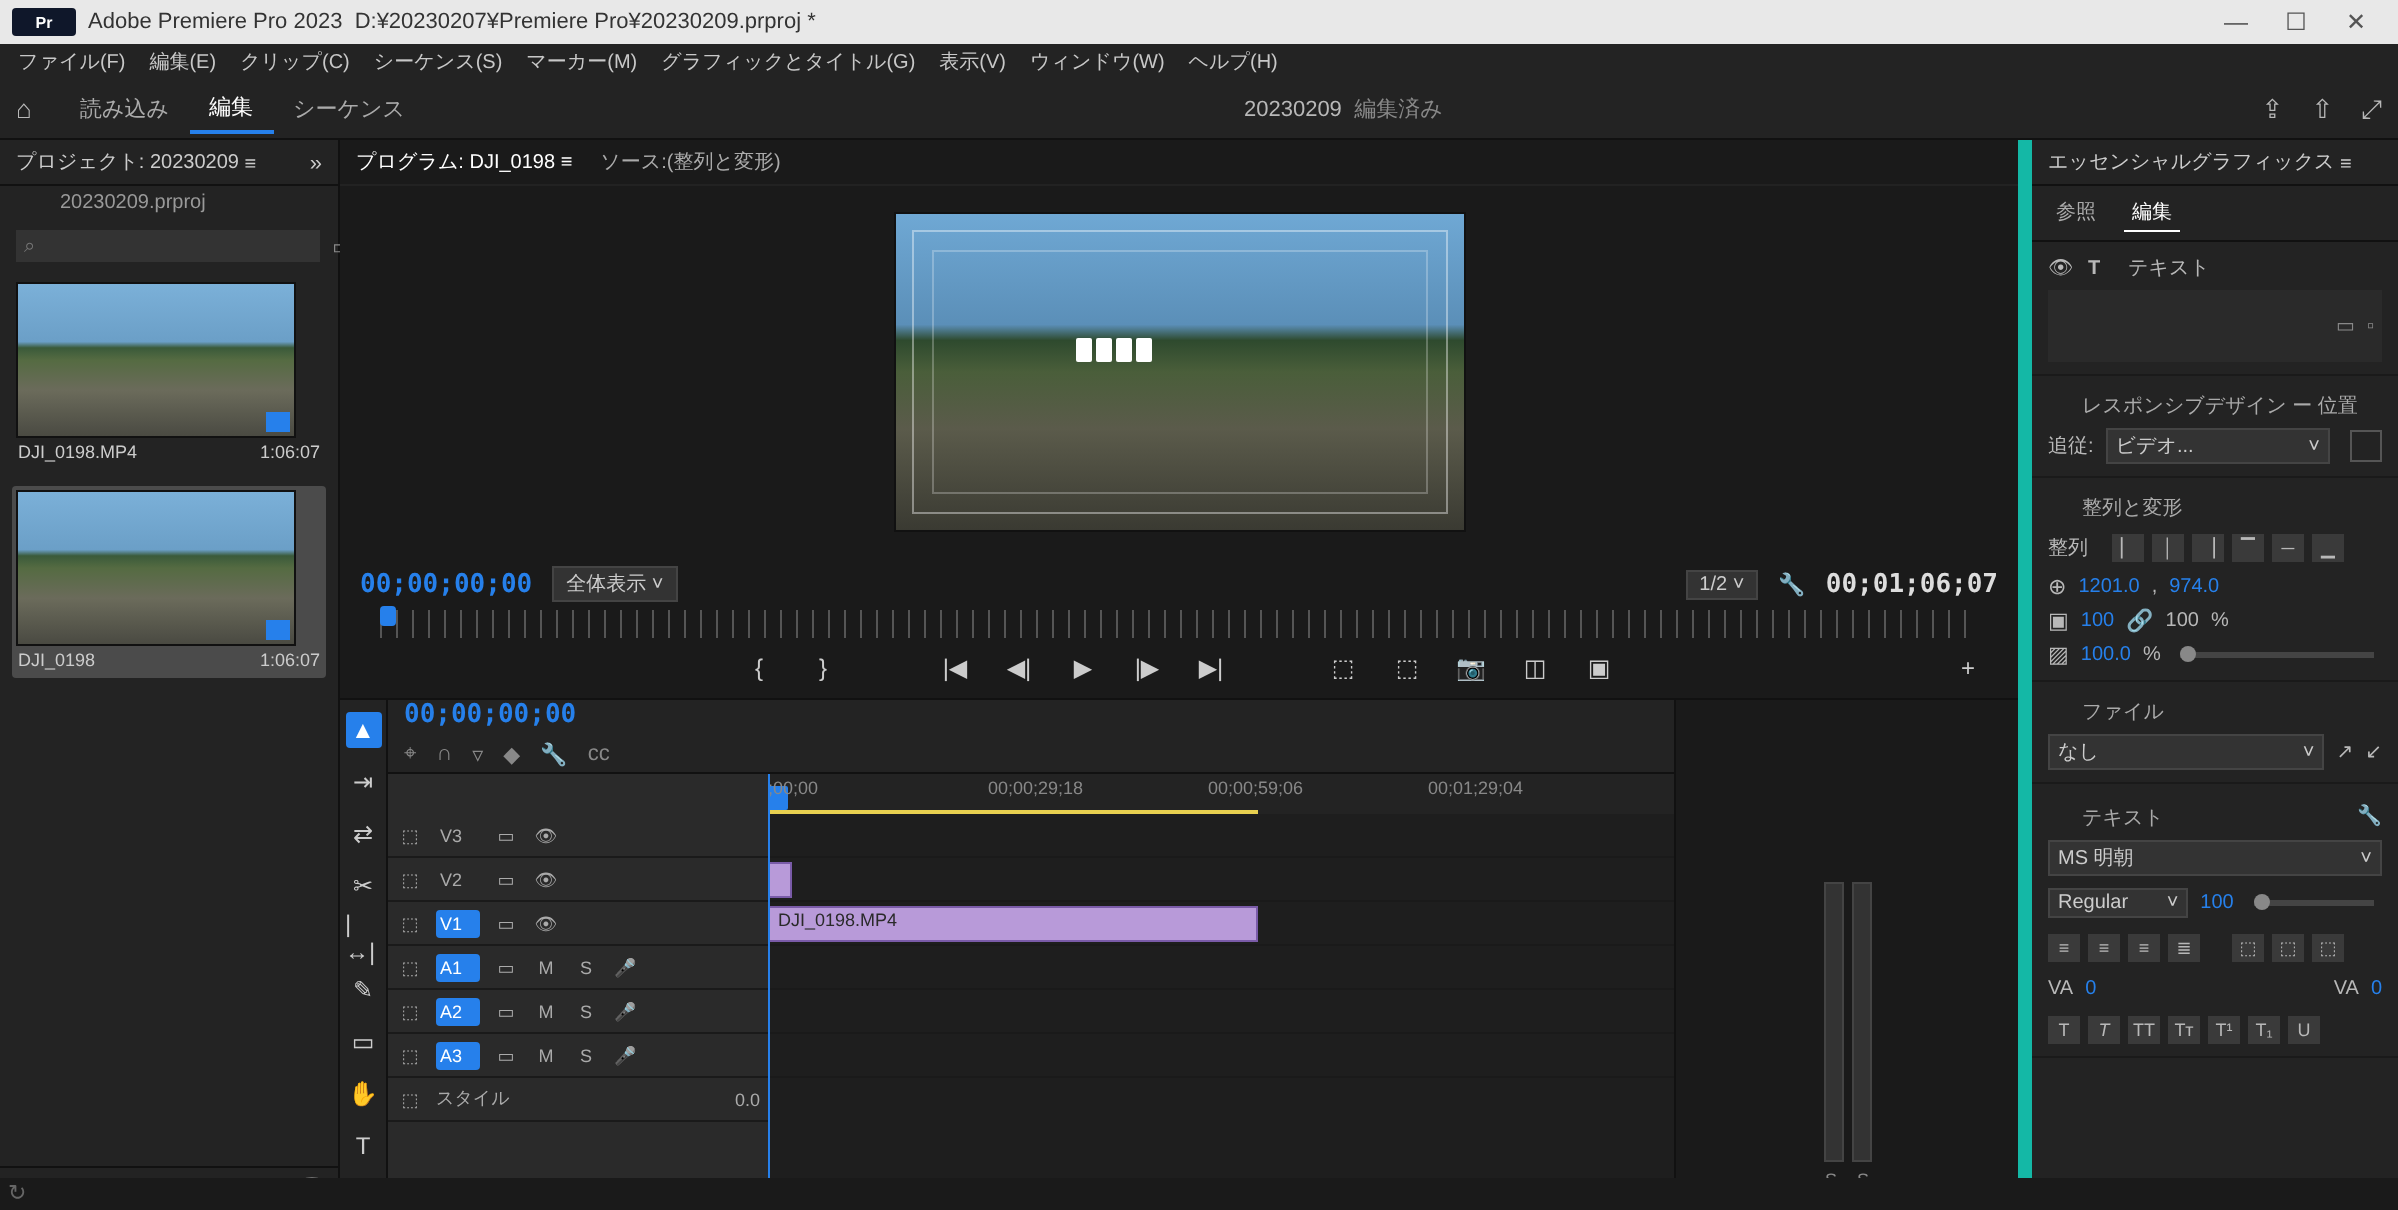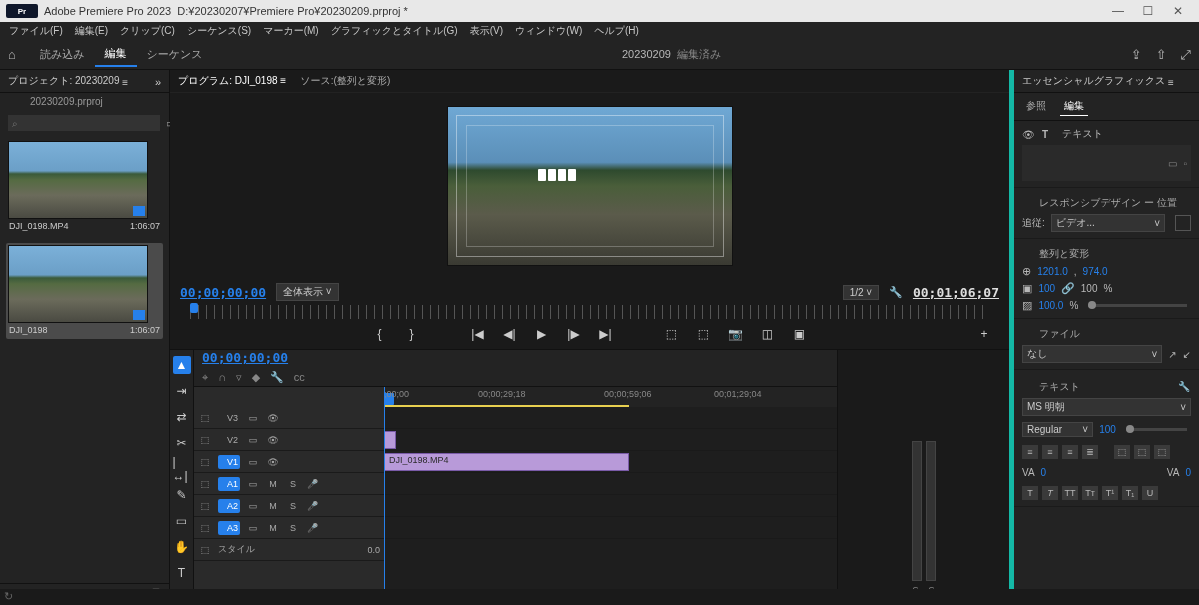--- a/index.html
+++ b/index.html
@@ -36,59 +36,59 @@
 .program-tabs { padding: 4px 8px; display: flex; gap: 14px; font-size: 10px; color: #aaa; border-bottom: 1px solid #222; }
 .program-tabs .tab.active { color: #fff; }
 .monitor { flex: 1; display: flex; align-items: center; justify-content: center; position: relative; }
 .video-frame { width: 286px; height: 160px; background: linear-gradient(to bottom, #6fa8d4 0%, #5b8fb8 35%, #2e4a2e 40%, #4a5e3a 50%, #5b5b4b 68%, #3a3a32 100%); position: relative; border: 1px solid #111; }
 .safe-margins { position: absolute; inset: 8px; border: 1px solid rgba(255,255,255,0.4); }
 .safe-margins2 { position: absolute; inset: 18px; border: 1px solid rgba(255,255,255,0.25); }
 .text-handles { position: absolute; top: 62px; left: 90px; display: flex; gap: 2px; }
 .text-handles span { width: 8px; height: 12px; background: #fff; border-radius: 1px; }
 .program-controls { padding: 4px 10px; }
 .pc-row1 { display: flex; align-items: center; gap: 10px; margin-bottom: 4px; }
-.timecode { color: #2680eb; font-family: monospace; font-size: 13px; font-weight: bold; text-decoration: underline; }
+.timecode { color: #2680eb; font-family: monospace; font-size: 13px; font-weight: bold; }
 .timecode.white { color: #ddd; }
 .display-dd { background: #333; padding: 1px 6px; font-size: 10px; color: #ccc; border: 1px solid #444; }
 .ruler-mini { flex: 1; height: 14px; background: repeating-linear-gradient(to right, #555 0, #555 1px, transparent 1px, transparent 8px); position: relative; margin: 0 10px; }
 .ruler-mini .playhead-mini { position: absolute; left: 0; top: -2px; width: 8px; height: 10px; background: #2680eb; border-radius: 2px; }
 .transport { display: flex; justify-content: center; gap: 14px; padding: 4px 0; font-size: 12px; color: #ccc; position: relative; }
 .transport .t-btn { cursor: pointer; width: 18px; text-align: center; }
 .transport .plus { position: absolute; right: 6px; }
 .timeline-panel { flex: 1; display: flex; }
 .tool-strip { width: 24px; background: #232323; display: flex; flex-direction: column; align-items: center; gap: 8px; padding: 6px 0; border-right: 1px solid #111; }
 .tool-strip .tool { width: 18px; height: 18px; display: flex; align-items: center; justify-content: center; font-size: 12px; color: #ccc; cursor: pointer; }
 .tool-strip .tool.active { background: #2680eb; color: #fff; border-radius: 2px; }
 .timeline-main { flex: 1; display: flex; flex-direction: column; background: #232323; }
 .tl-tab { padding: 4px 12px 2px 20px; font-size: 10px; color: #ddd; }
 .tl-header { display: flex; padding: 0 8px 4px 8px; align-items: center; gap: 12px; }
 .tl-tools-mini { display: flex; gap: 10px; padding: 2px 8px; color: #888; font-size: 11px; border-bottom: 1px solid #111; }
 .tracks-area { flex: 1; display: flex; position: relative; }
 .track-headers { width: 190px; background: #2a2a2a; }
 .track-row { height: 22px; display: flex; align-items: center; gap: 6px; padding: 0 4px; border-bottom: 1px solid #1a1a1a; font-size: 9px; color: #aaa; }
 .track-row .lock, .track-row .eye, .track-row .sync { width: 14px; text-align: center; cursor: pointer; }
-.track-row .tname { width: 22px; text-align: right; padding: 2px; border-radius: 2px; }
+.track-row .tname { width: 22px; text-align: left; padding: 2px; border-radius: 2px; }
 .track-row .tname.on { background: #2680eb; color: #fff; }
 .track-row .m, .track-row .s, .track-row .mic { width: 14px; text-align: center; }
 .track-content { flex: 1; position: relative; background: #1e1e1e; }
 .time-ruler { height: 20px; background: #232323; position: relative; font-size: 9px; color: #888; }
 .time-ruler .tick { position: absolute; top: 2px; }
 .time-ruler .playline-marker { position: absolute; left: 0; top: 6px; width: 10px; height: 12px; background: #2680eb; border-radius: 1px; }
 .yellow-bar { position: absolute; top: 18px; left: 0; width: 245px; height: 2px; background: #e8d050; }
 .clip-row { height: 22px; position: relative; border-bottom: 1px solid #1a1a1a; }
 .purple-clip-sm { position: absolute; left: 0; top: 2px; width: 12px; height: 18px; background: #b89ad9; border: 1px solid #7a5ba8; }
 .purple-clip { position: absolute; left: 0; top: 2px; width: 245px; height: 18px; background: #b89ad9; border: 1px solid #7a5ba8; padding: 1px 4px; font-size: 9px; color: #2a2a2a; }
 .playhead-line { position: absolute; left: 0; top: 0; bottom: 0; width: 1px; background: #2680eb; }
 .scroll-h { height: 14px; background: #1a1a1a; display: flex; align-items: center; }
 .scroll-thumb { width: 120px; height: 8px; background: #444; border-radius: 4px; margin-left: 8px; }
 .audio-meters { width: 172px; background: #1a1a1a; border-left: 1px solid #111; padding: 10px; display: flex; flex-direction: column; }
 .meters { flex: 1; display: flex; gap: 4px; justify-content: center; align-items: flex-end; }
 .meter-bar { width: 10px; height: 140px; background: linear-gradient(to bottom, #333 0%, #333 100%); border: 1px solid #444; }
 .meter-labels { text-align: center; font-size: 9px; color: #888; padding-top: 4px; }
-.right-panel { width: 190px; background: #232323; border-left: 5px solid #14b8a6; display: flex; flex-direction: column; font-size: 10px; overflow: hidden; }
+.right-panel { width: 190px; background: #232323; border-left: 7px solid #14b8a6; display: flex; flex-direction: column; font-size: 10px; overflow: hidden; }
 .rp-tabs { display: flex; gap: 10px; padding: 4px 8px; border-bottom: 1px solid #111; }
 .rp-tabs .tab { padding: 2px 4px; color: #aaa; cursor: pointer; }
 .rp-tabs .tab.active { color: #fff; border-bottom: 1px solid #fff; }
 .rp-section { padding: 4px 8px; border-bottom: 1px solid #1a1a1a; }
 .rp-row { display: flex; align-items: center; gap: 6px; padding: 2px 0; }
 .rp-row .eye { width: 14px; }
 .rp-row .t-icon { width: 14px; font-weight: bold; }
 .rp-layers { height: 36px; background: #2a2a2a; margin: 2px 0; display: flex; justify-content: flex-end; align-items: center; padding: 0 4px; gap: 6px; color: #888; }
 .rp-label { color: #aaa; margin: 4px 0 2px 17px; }
 .rp-dd { background: #333; padding: 1px 4px; display: flex; justify-content: space-between; align-items: center; color: #ccc; border: 1px solid #444; }
@@ -314,21 +314,21 @@
               <span>スタイル</span>
               <span style="flex:1"></span>
               <span>0.0</span>
             </div>
           </div>
 
           <div class="track-content">
             <div class="time-ruler">
               <div class="playline-marker"></div>
               <span class="tick" style="left:0px">;00;00</span>
-              <span class="tick" style="left:94px">00;00;29;18</span>
+              <span class="tick" style="left:110px">00;00;29;18</span>
               <span class="tick" style="left:220px">00;00;59;06</span>
               <span class="tick" style="left:330px">00;01;29;04</span>
               <div class="yellow-bar"></div>
             </div>
             <div class="clip-row"></div>
             <div class="clip-row">
                 <div class="purple-clip-sm"></div>
               </div>
             <div class="clip-row">
                 <div class="purple-clip">DJI_0198.MP4</div>
@@ -384,20 +384,31 @@
         <div class="rp-dd" style="flex:1">
           <span>ビデオ...</span>
             <span>˅</span>
         </div>
         <div class="rp-pin"></div>
       </div>
     </div>
     <div class="rp-section">
       <div class="rp-label">整列と変形</div>
       <div class="rp-row">
+        <span style="width:26px">整列</span>
+        <div class="align-row">
+          <div class="align-btn">▏</div>
+          <div class="align-btn">│</div>
+          <div class="align-btn">▕</div>
+          <div class="align-btn">▔</div>
+          <div class="align-btn">─</div>
+          <div class="align-btn">▁</div>
+        </div>
+      </div>
+      <div class="rp-row">
         <span class="icon-sm">⊕</span>
         <span class="num-blue">1201.0</span>,
         <span class="num-blue">974.0</span>
       </div>
       <div class="rp-row">
         <span class="icon-sm">▣</span>
         <span class="num-blue">100</span>
         <span class="icon-sm">🔗</span>
         <span>100</span>
         <span>%</span>

